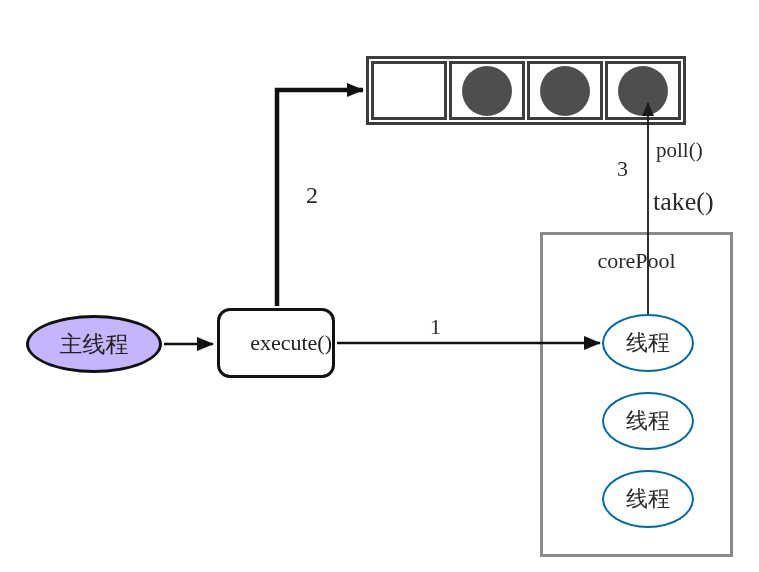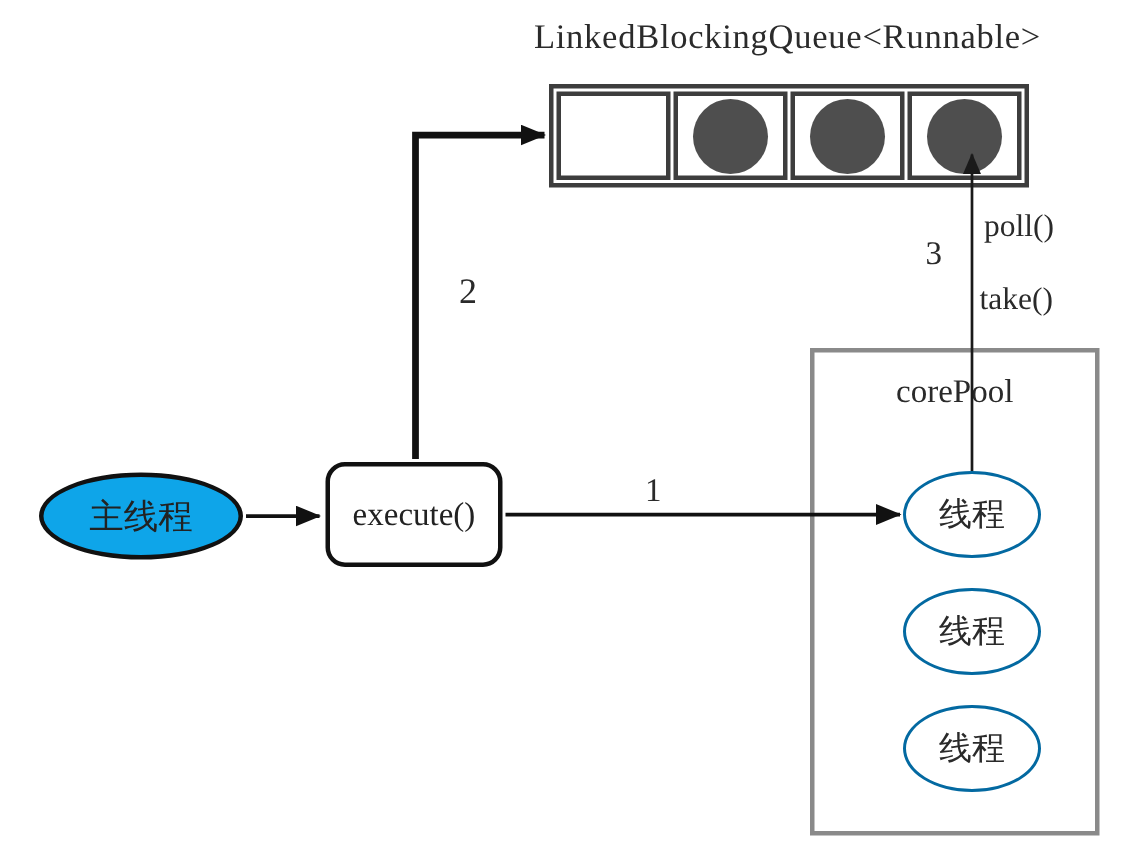--- a/index.html
+++ b/index.html
@@ -29,28 +29,28 @@
     flex:1;box-sizing:border-box;border:3px solid #3d3d3d;background:#ffffff;
     display:flex;align-items:center;justify-content:center;
   }
   .qtask{width:50px;height:50px;border-radius:50%;background:#4e4e4e;}
 
   
   #main-thread{
     position:absolute;left:26px;top:315px;width:136px;height:58px;
     box-sizing:border-box;border:3px solid #111111;border-radius:50%;
     display:flex;align-items:center;justify-content:center;
-    font-size:23px;background:#0ea5e9;
+    font-size:23px;background:#c4b5fd;
   }
 
   
   #execute-box{
     position:absolute;left:217px;top:308px;width:118px;height:70px;
     box-sizing:border-box;border:3px solid #111111;border-radius:13px;
-    display:flex;align-items:center;justify-content:center;
+    display:flex;align-items:center;justify-content:flex-end;
     font-size:22px;background:#ffffff;z-index:2;
   }
 
   
   #core-pool{
     position:absolute;left:540px;top:232px;width:193px;height:325px;
     box-sizing:border-box;border:3px solid #8a8a8a;background:#ffffff;
   }
   #core-pool-title{
     position:absolute;left:0;top:13px;width:100%;
@@ -61,33 +61,32 @@
     box-sizing:border-box;border:2px solid #0369a1;border-radius:50%;
     display:flex;align-items:center;justify-content:center;
     font-size:22px;color:#2a2a2a;background:#ffffff;
   }
 
   
   #label-step1{left:430px;top:314px;font-size:22px;}
   #label-step2{left:306px;top:182px;font-size:24px;}
   #label-step3{left:617px;top:156px;font-size:22px;}
   #label-poll{left:656px;top:138px;font-size:21px;text-align:right;}
-  #label-take{left:653px;top:187px;font-size:21px;font-family:Liberation Serif, serif;}
+  #label-take{left:653px;top:187px;font-size:26px;font-family:Liberation Serif, serif;}
 
   #overlay{
     position:absolute;left:0;top:0;width:759px;height:572px;
     z-index:5;pointer-events:none;
   }
 </style>
 </head>
 <body>
 
 <div id="canvas">
 
-  <div id="queue-title" class="lbl">LinkedBlockingQueue&lt;Runnable&gt;</div>
 
   <div id="queue">
       <div class="qcell"></div>
       <div class="qcell">
         <div class="qtask"></div>
       </div>
       <div class="qcell">
         <div class="qtask"></div>
       </div>
       <div class="qcell">

